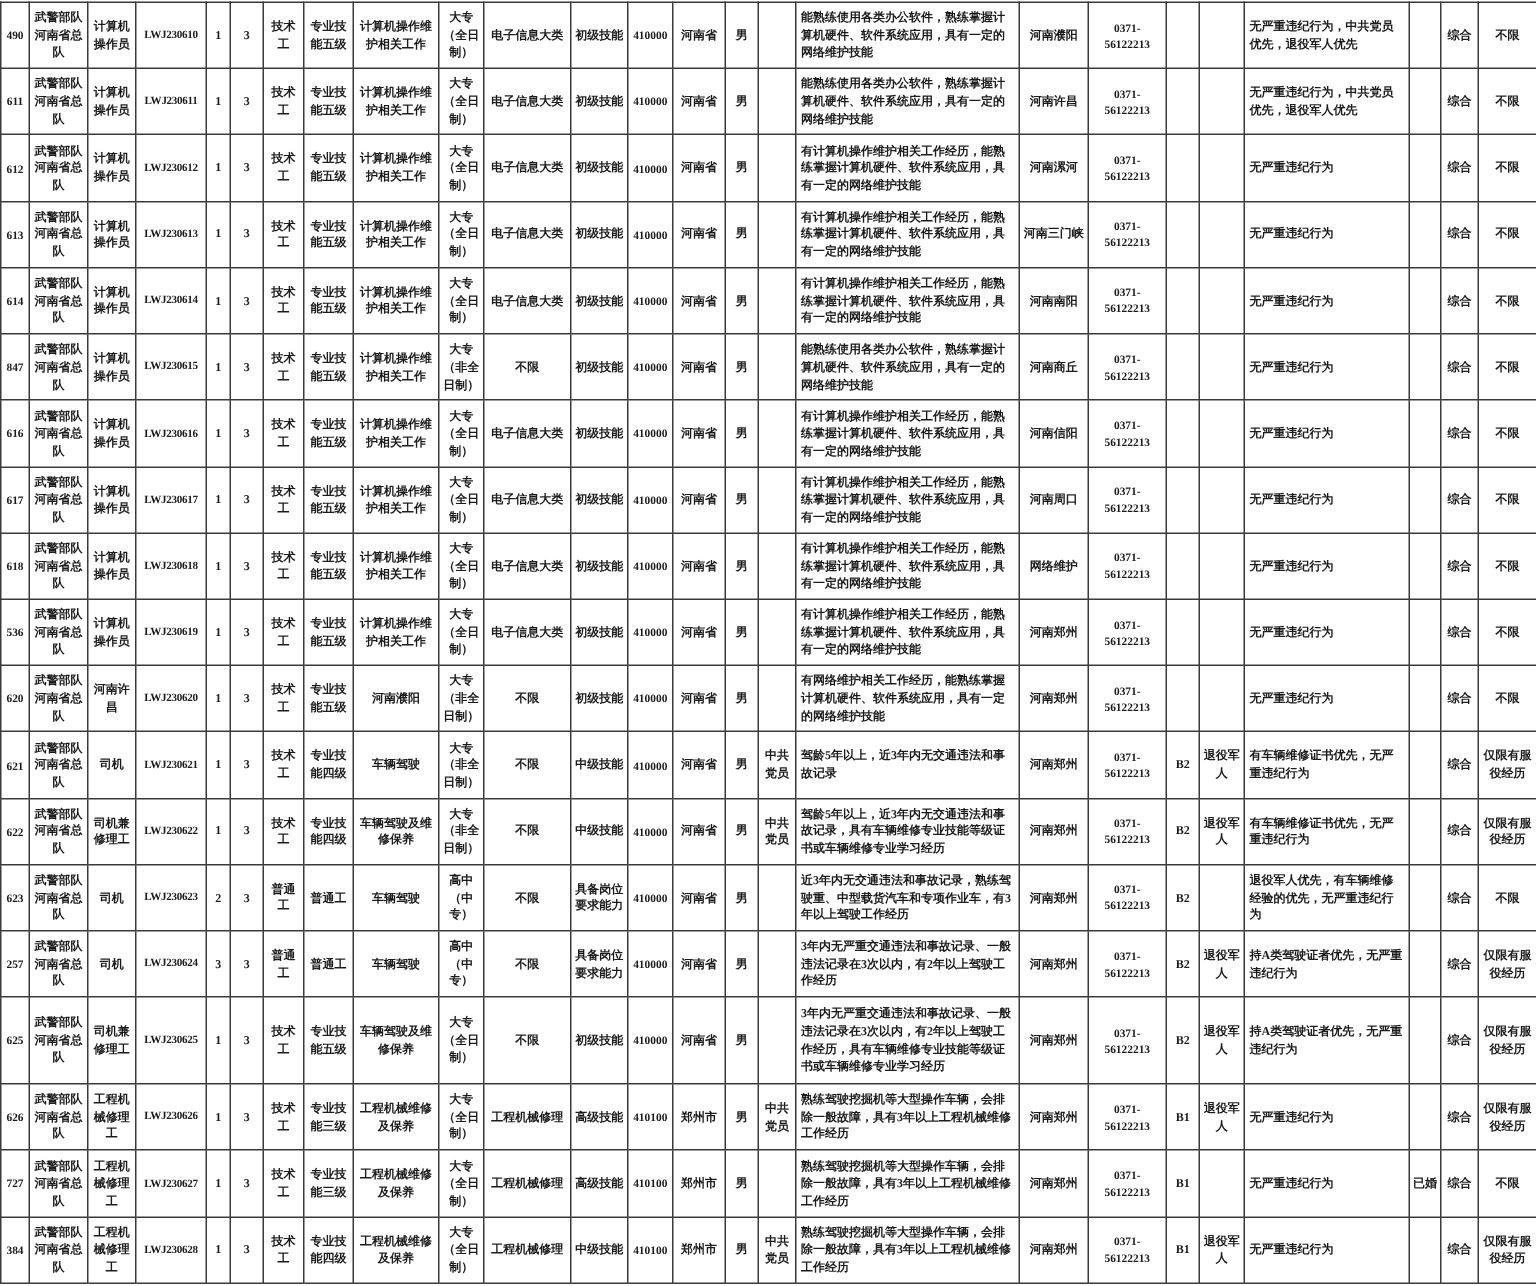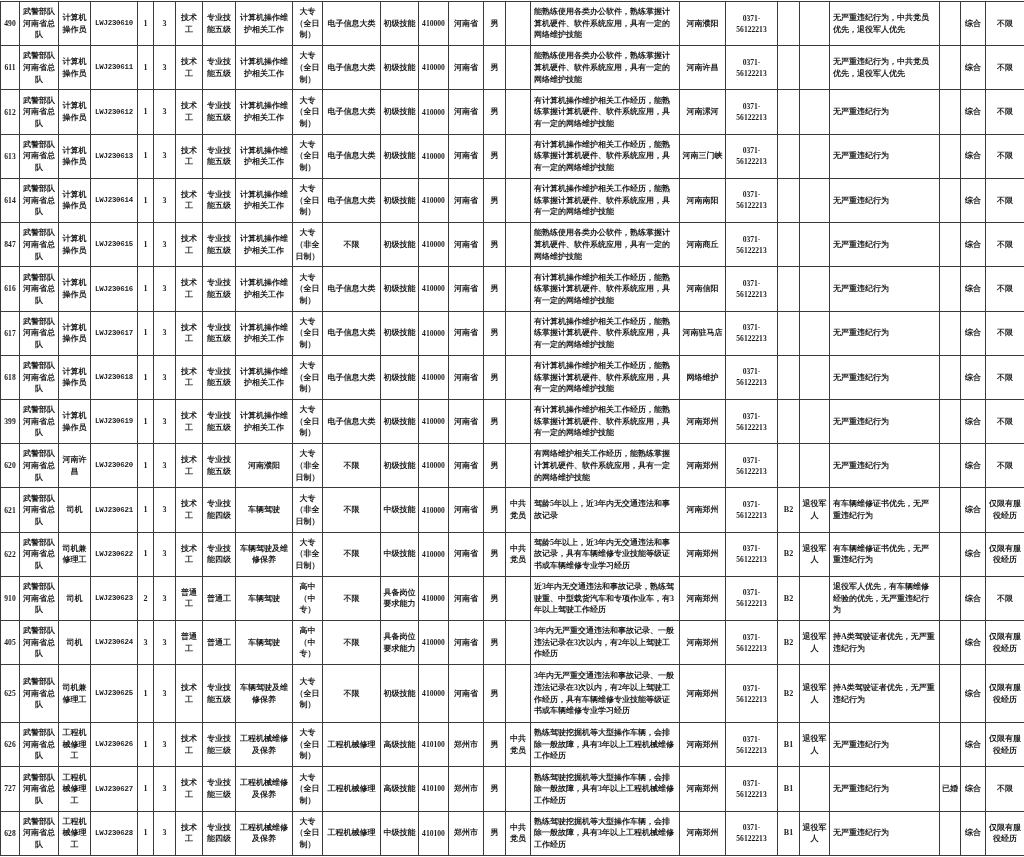--- a/index.html
+++ b/index.html
@@ -30,21 +30,20 @@
     word-break: break-word;
     overflow: hidden;
   }
   table.jobs td.left {
     text-align: left;
     padding: 1px 3px;
   }
   table.jobs td.code {
     font-size: 7.4px;
     letter-spacing: -0.2px;
-    font-family: Liberation Mono, monospace;
   }
   table.jobs td.num {
     font-size: 7.6px;
   }
 </style>
 </head>
 <body>
 
 <table class="jobs">
   <colgroup>
@@ -275,21 +274,21 @@
         <td>专业技能五级</td>
         <td>计算机操作维护相关工作</td>
         <td>大专（全日制）</td>
         <td>电子信息大类</td>
         <td>初级技能</td>
         <td class="num">410000</td>
         <td>河南省</td>
         <td>男</td>
         <td></td>
         <td class="left">有计算机操作维护相关工作经历，能熟练掌握计算机硬件、软件系统应用，具有一定的网络维护技能</td>
-        <td>河南驻马店</td>
+        <td>河南周口</td>
         <td class="num">0371-56122213</td>
         <td></td>
         <td></td>
         <td class="left">无严重违纪行为</td>
         <td></td>
         <td>综合</td>
         <td>不限</td>
       </tr>
       <tr>
         <td class="num">618</td>
@@ -312,21 +311,21 @@
         <td>网络维护</td>
         <td class="num">0371-56122213</td>
         <td></td>
         <td></td>
         <td class="left">无严重违纪行为</td>
         <td></td>
         <td>综合</td>
         <td>不限</td>
       </tr>
       <tr>
-        <td class="num">399</td>
+        <td class="num">536</td>
         <td>武警部队河南省总队</td>
         <td>计算机操作员</td>
         <td class="code">LWJ230619</td>
         <td>1</td>
         <td>3</td>
         <td>技术工</td>
         <td>专业技能五级</td>
         <td>计算机操作维护相关工作</td>
         <td>大专（全日制）</td>
         <td>电子信息大类</td>
@@ -420,21 +419,21 @@
         <td>河南郑州</td>
         <td class="num">0371-56122213</td>
         <td>B2</td>
         <td>退役军人</td>
         <td class="left">有车辆维修证书优先，无严重违纪行为</td>
         <td></td>
         <td>综合</td>
         <td>仅限有服役经历</td>
       </tr>
       <tr>
-        <td class="num">910</td>
+        <td class="num">623</td>
         <td>武警部队河南省总队</td>
         <td>司机</td>
         <td class="code">LWJ230623</td>
         <td>2</td>
         <td>3</td>
         <td>普通工</td>
         <td>普通工</td>
         <td>车辆驾驶</td>
         <td>高中（中专）</td>
         <td>不限</td>
@@ -447,21 +446,21 @@
         <td>河南郑州</td>
         <td class="num">0371-56122213</td>
         <td>B2</td>
         <td></td>
         <td class="left">退役军人优先，有车辆维修经验的优先，无严重违纪行为</td>
         <td></td>
         <td>综合</td>
         <td>不限</td>
       </tr>
       <tr>
-        <td class="num">405</td>
+        <td class="num">257</td>
         <td>武警部队河南省总队</td>
         <td>司机</td>
         <td class="code">LWJ230624</td>
         <td>3</td>
         <td>3</td>
         <td>普通工</td>
         <td>普通工</td>
         <td>车辆驾驶</td>
         <td>高中（中专）</td>
         <td>不限</td>
@@ -555,21 +554,21 @@
         <td>河南郑州</td>
         <td class="num">0371-56122213</td>
         <td>B1</td>
         <td></td>
         <td class="left">无严重违纪行为</td>
         <td>已婚</td>
         <td>综合</td>
         <td>不限</td>
       </tr>
       <tr>
-        <td class="num">628</td>
+        <td class="num">384</td>
         <td>武警部队河南省总队</td>
         <td>工程机械修理工</td>
         <td class="code">LWJ230628</td>
         <td>1</td>
         <td>3</td>
         <td>技术工</td>
         <td>专业技能四级</td>
         <td>工程机械维修及保养</td>
         <td>大专（全日制）</td>
         <td>工程机械修理</td>

